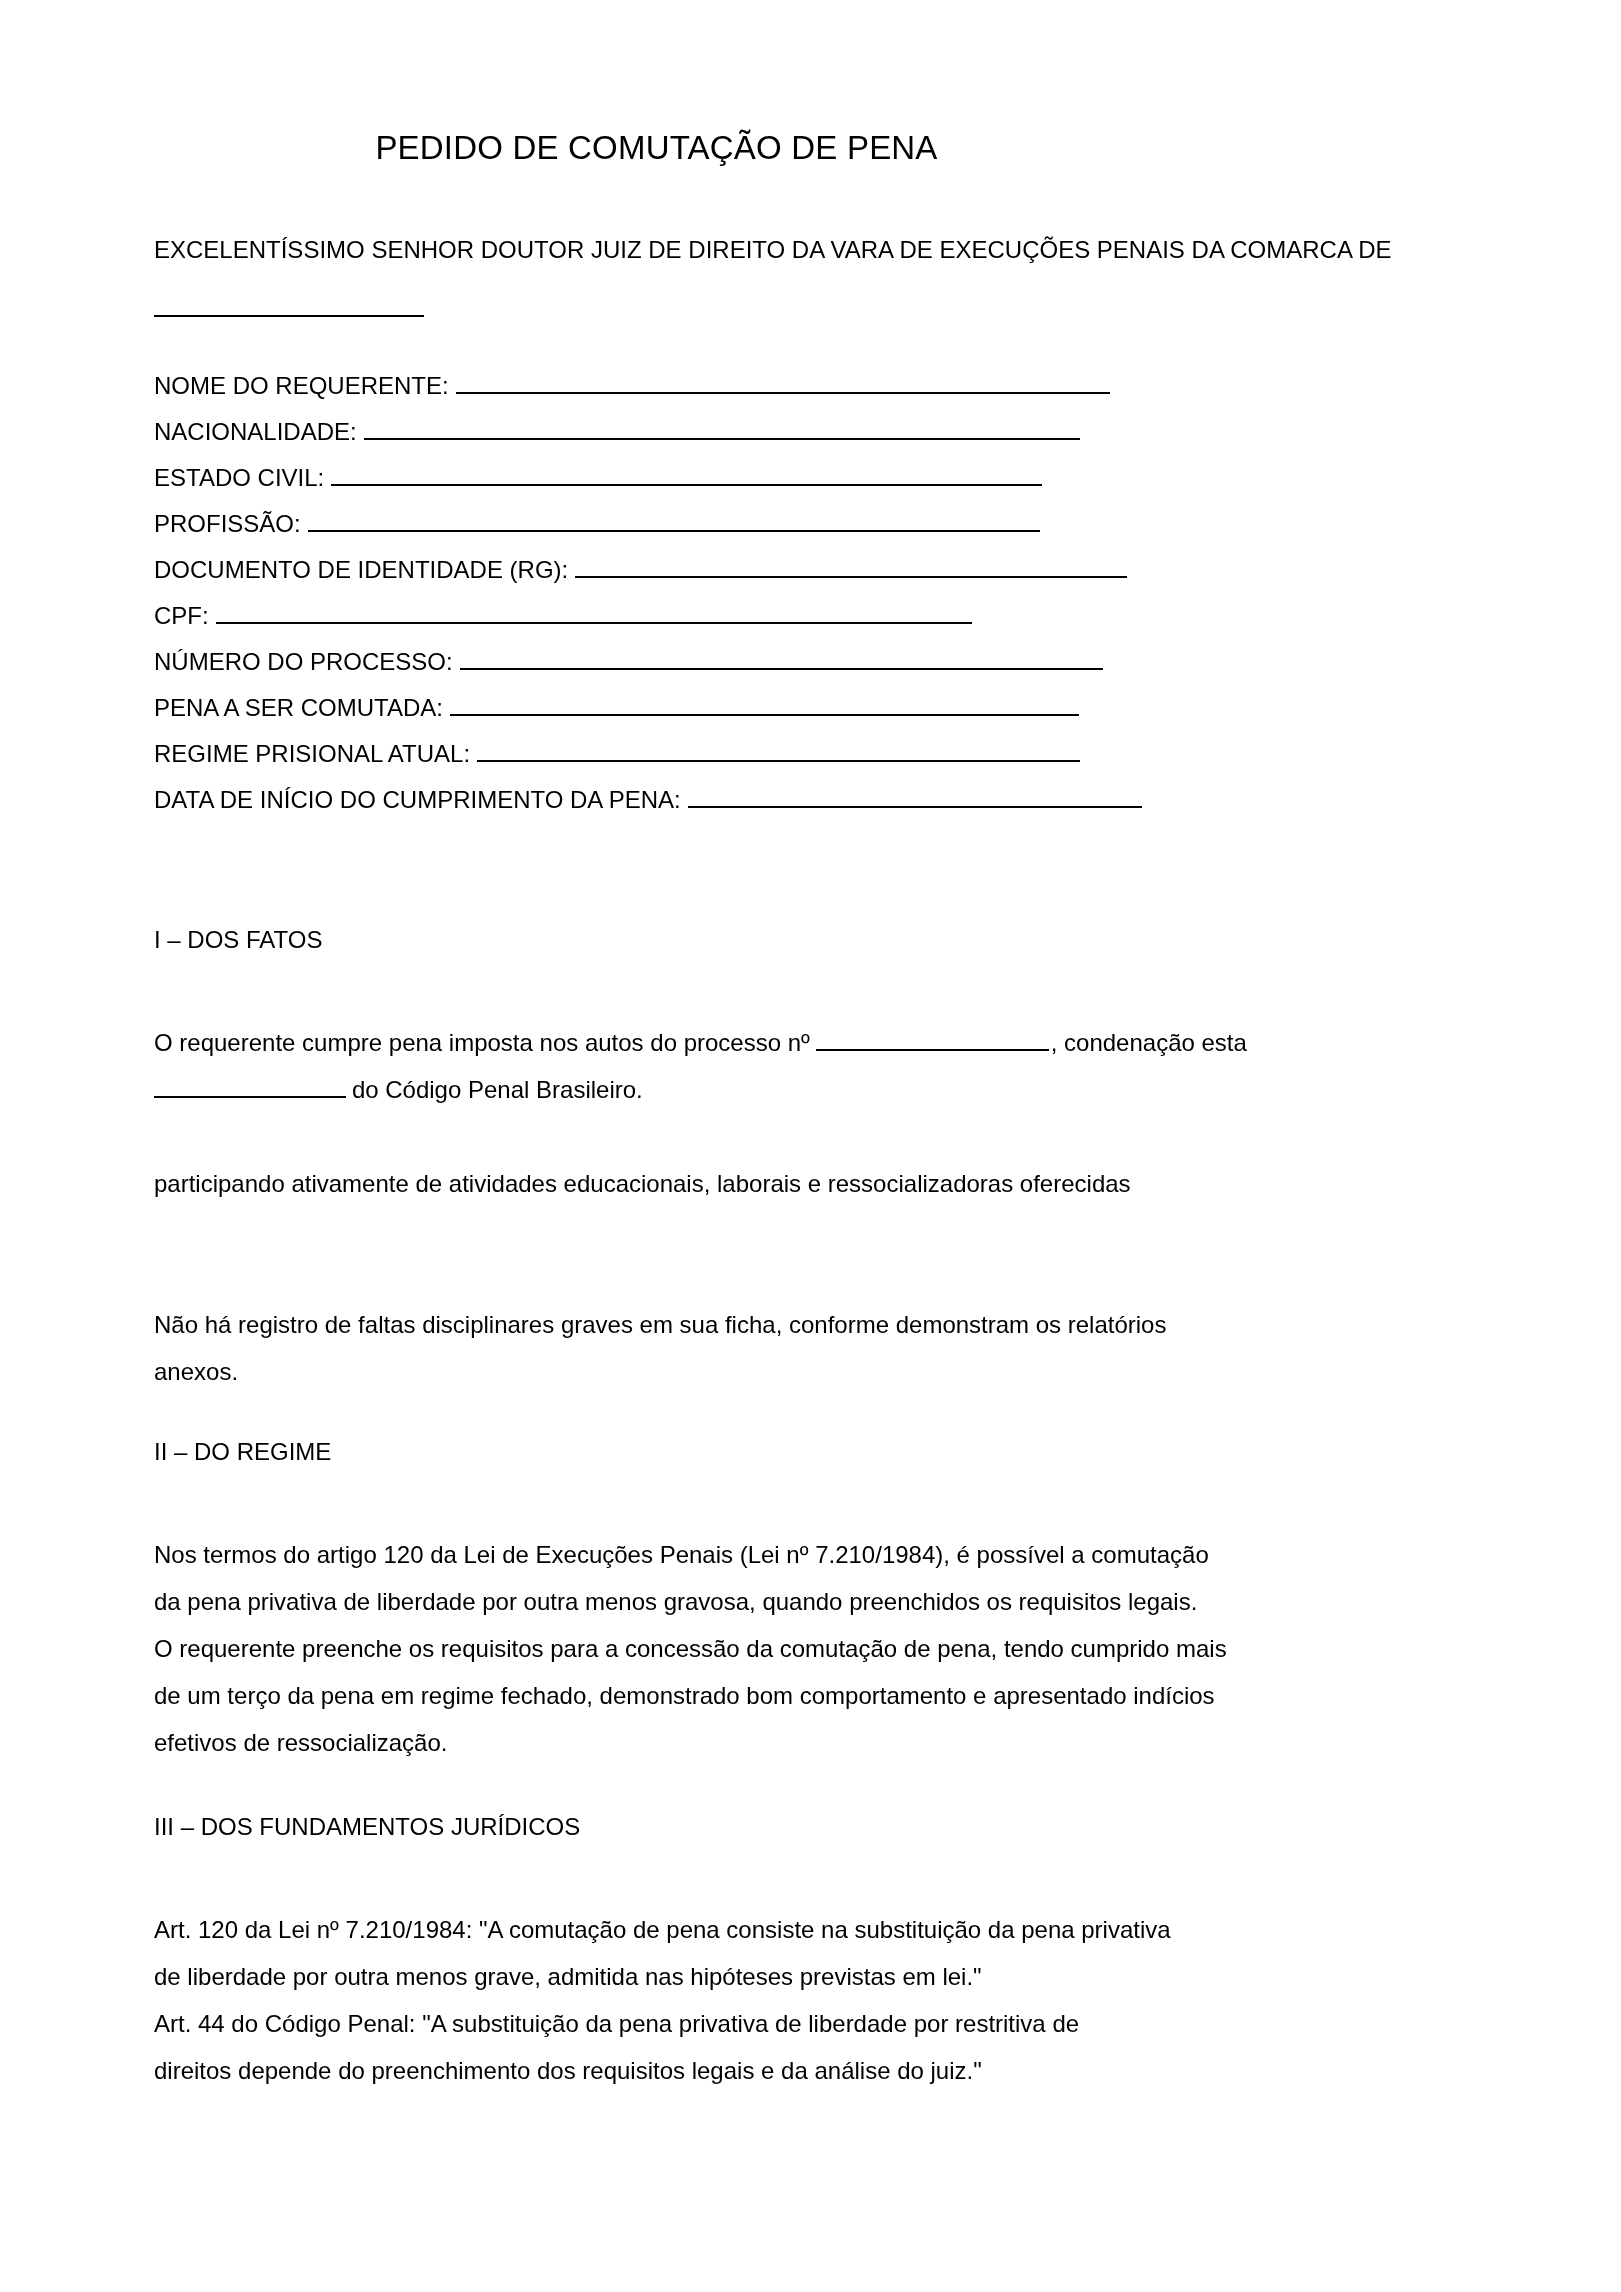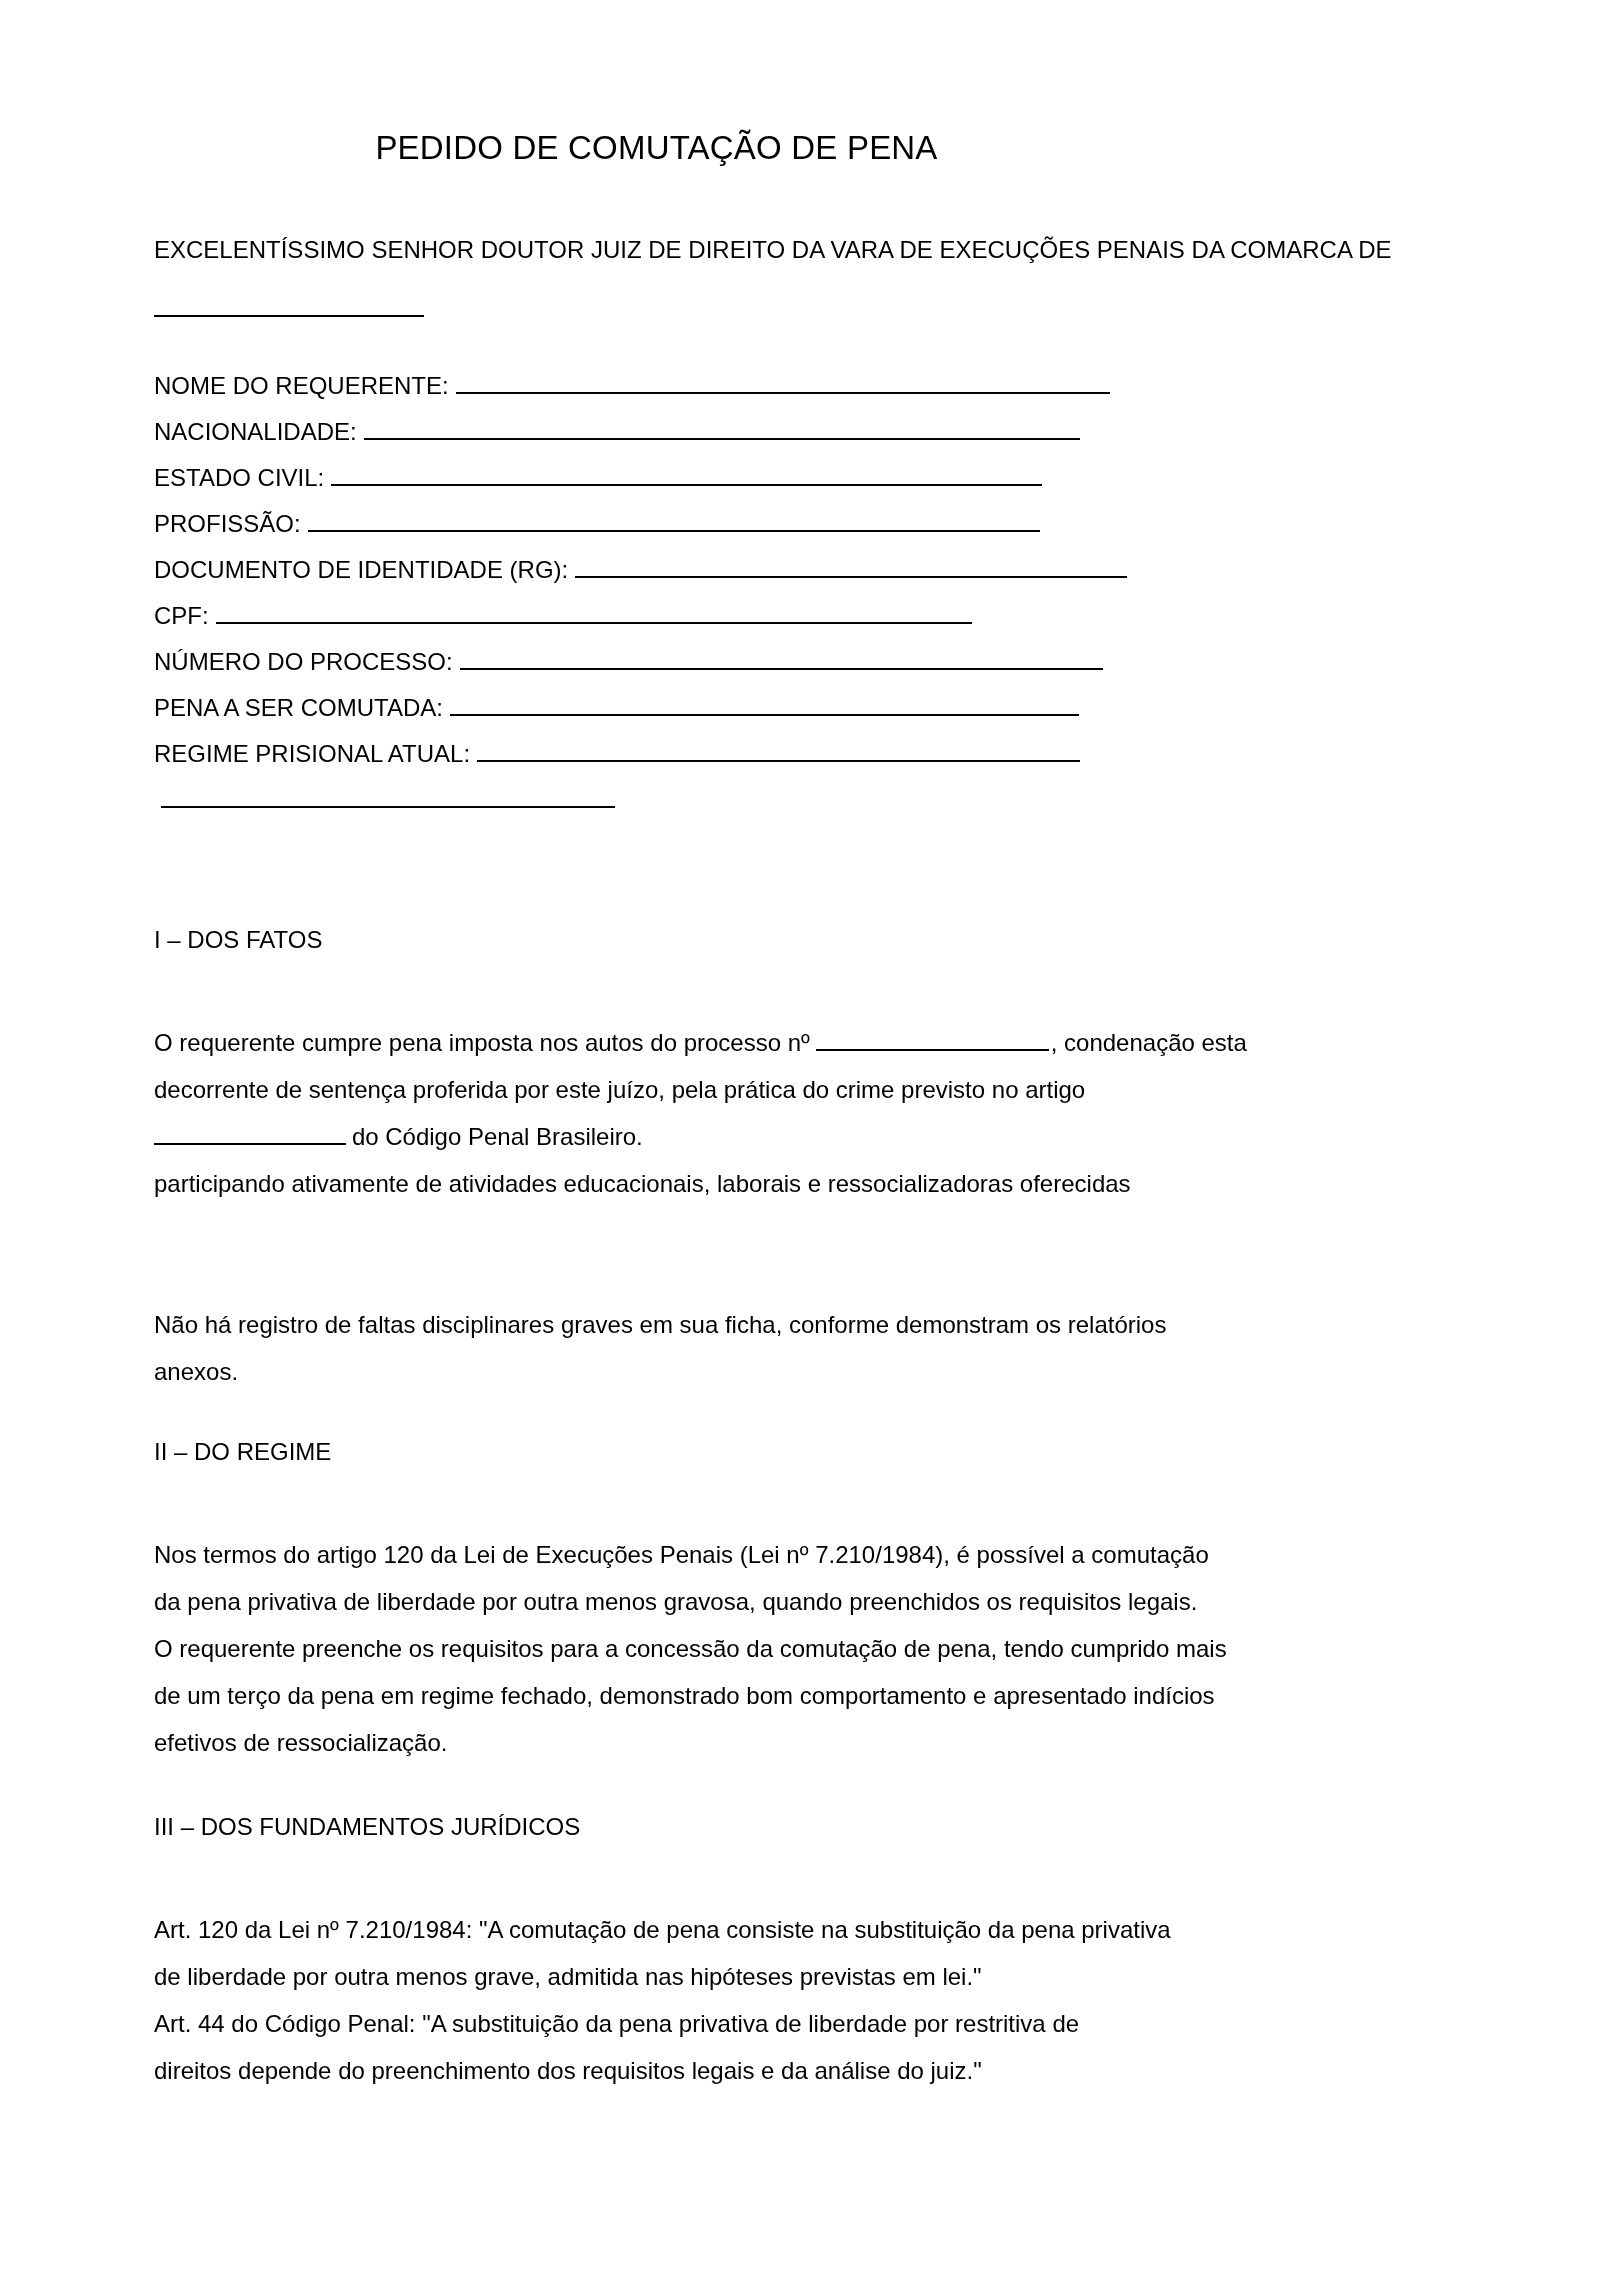--- a/index.html
+++ b/index.html
@@ -202,30 +202,29 @@
 
       <div class="field-row">
         <span class="field-label">PENA A SER COMUTADA:</span><span class="field-rule" style="width:629px"></span>
       </div>
 
       <div class="field-row">
         <span class="field-label">REGIME PRISIONAL ATUAL:</span><span class="field-rule" style="width:603px"></span>
       </div>
 
       <div class="field-row">
-        <span class="field-rule" style="width:454px"></span>
+        <span class="field-label">DATA DE INÍCIO DO CUMPRIMENTO DA PENA:</span><span class="field-rule" style="width:454px"></span>
       </div>
 
     </div>
 
     <div class="section-heading" style="top:907px">I – DOS FATOS</div>
 
     <div class="para" style="top:1002px">
       <div class="line"><span>O requerente cumpre pena imposta nos autos do processo nº</span><span class="inline-blank blank-processo"></span><span>, condenação esta</span></div>
-      <div class="line">decorrente de sentença proferida por este juízo, pela prática do crime previsto no artigo</div>
       <div class="line"><span class="inline-blank blank-artigo"></span><span>do Código Penal Brasileiro.</span></div>
     </div>
 
     <div class="para" style="top:1143px">
       <div class="line">participando ativamente de atividades educacionais, laborais e ressocializadoras oferecidas</div>
     </div>
 
     <div class="para" style="top:1284px">
       <div class="line">Não há registro de faltas disciplinares graves em sua ficha, conforme demonstram os relatórios</div>
       <div class="line">anexos.</div>

